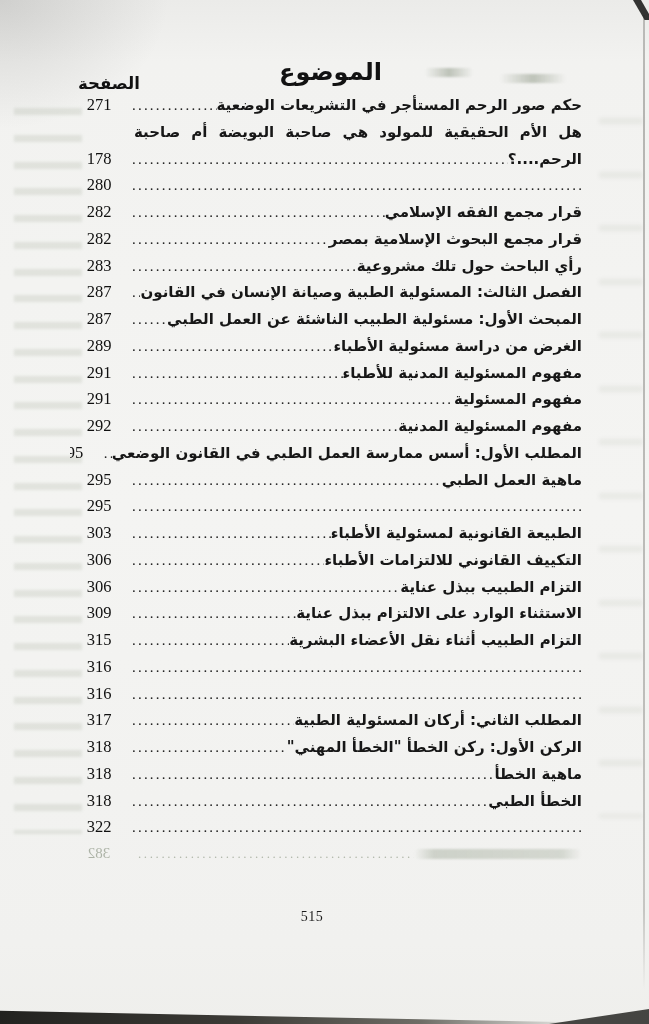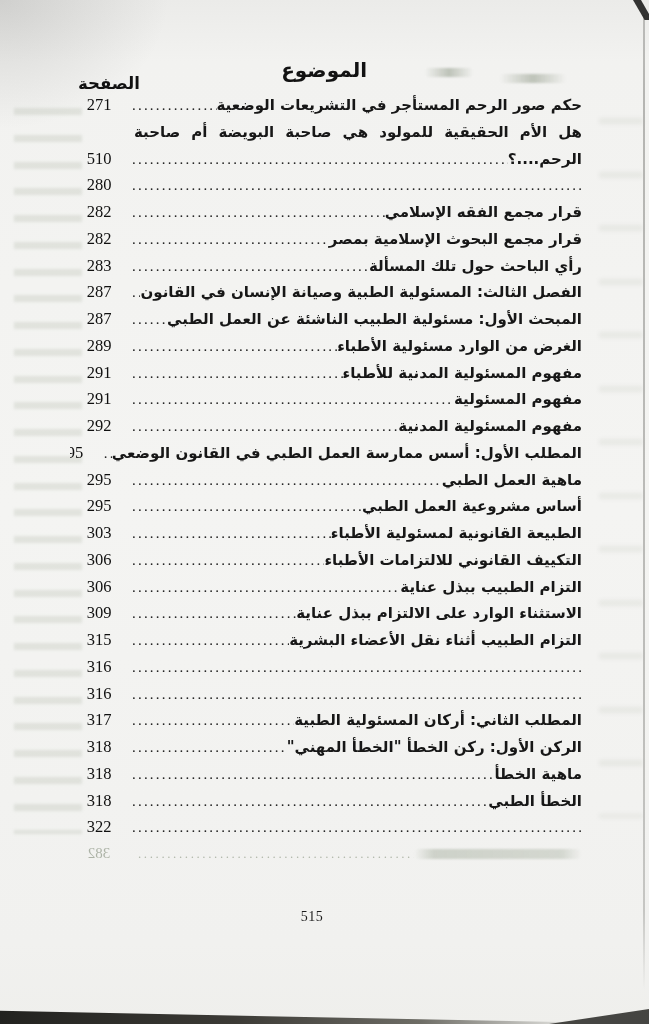--- a/index.html
+++ b/index.html
@@ -4,21 +4,21 @@
 <style>
   html,body { margin:0; padding:0; background:#d9d9d7; }
   .scan {
     position:relative; width:649px; height:1024px; overflow:hidden;
     background:linear-gradient(180deg,#ebebe9 0%,#f2f2f0 6%,#f4f4f2 50%,#f1f1ef 92%,#efefec 100%);
     font-family:"DejaVu Sans",sans-serif;
   }
   .corner-tl { position:absolute; top:0; left:0; width:170px; height:130px;
     background:radial-gradient(ellipse at 0 0, rgba(110,110,108,.22), transparent 70%); }
   
-  .subject { position:absolute; top:58px; right:282px; font-size:20px; font-weight:bold; color:#121212; }
+  .subject { position:absolute; top:58px; right:267px; font-size:24px; font-weight:bold; color:#121212; }
   .pageword { position:absolute; top:74px; left:78px; font-size:16.5px; font-weight:bold; color:#121212; }
   
   .toc { position:absolute; top:92px; left:70px; right:67px; direction:rtl; }
   .row { display:flex; align-items:baseline; height:26.75px; overflow:hidden; }
   .t { font-weight:bold; font-size:15px; color:#171717; white-space:nowrap; flex-shrink:0; line-height:26.75px;text-align:right; }
   .dots { flex:1; min-width:0; overflow:hidden; white-space:nowrap; direction:ltr; text-align:left;
     font-family:"Liberation Serif",serif; font-size:15px; letter-spacing:2.2px; color:#222;
     padding:0 8px 0 4px; }
   .num { font-family:"Liberation Serif",serif; font-size:16.5px; color:#101010; min-width:58px;
     text-align:center; flex-shrink:0; direction:ltr; line-height:26.75px; }
@@ -78,60 +78,60 @@
     </div>
 
     <div class="row full">
       <span class="t">هل الأم الحقيقية للمولود هي صاحبة البويضة أم صاحبة</span>
 
     </div>
 
     <div class="row">
       <span class="t">الرحم....؟</span>
       <span class="dots">................................................................................................................................................................</span>
-      <span class="num">510</span>
+      <span class="num">178</span>
     </div>
 
     <div class="row">
       <span class="dots">................................................................................................................................................................</span>
       <span class="num">280</span>
     </div>
 
     <div class="row">
       <span class="t">قرار مجمع الفقه الإسلامي</span>
       <span class="dots">................................................................................................................................................................</span>
       <span class="num">282</span>
     </div>
 
     <div class="row">
       <span class="t">قرار مجمع البحوث الإسلامية بمصر</span>
       <span class="dots">................................................................................................................................................................</span>
       <span class="num">282</span>
     </div>
 
     <div class="row">
-      <span class="t">رأي الباحث حول تلك المسألة</span>
+      <span class="t">رأي الباحث حول تلك مشروعية</span>
       <span class="dots">................................................................................................................................................................</span>
       <span class="num">283</span>
     </div>
 
     <div class="row">
       <span class="t">الفصل الثالث: المسئولية الطبية وصيانة الإنسان في القانون</span>
       <span class="dots">................................................................................................................................................................</span>
       <span class="num">287</span>
     </div>
 
     <div class="row">
       <span class="t">المبحث الأول: مسئولية الطبيب الناشئة عن العمل الطبي</span>
       <span class="dots">................................................................................................................................................................</span>
       <span class="num">287</span>
     </div>
 
     <div class="row">
-      <span class="t">الغرض من الوارد مسئولية الأطباء</span>
+      <span class="t">الغرض من دراسة مسئولية الأطباء</span>
       <span class="dots">................................................................................................................................................................</span>
       <span class="num">289</span>
     </div>
 
     <div class="row">
       <span class="t">مفهوم المسئولية المدنية للأطباء</span>
       <span class="dots">................................................................................................................................................................</span>
       <span class="num">291</span>
     </div>
 
@@ -153,21 +153,20 @@
       <span class="num">295</span>
     </div>
 
     <div class="row">
       <span class="t">ماهية العمل الطبي</span>
       <span class="dots">................................................................................................................................................................</span>
       <span class="num">295</span>
     </div>
 
     <div class="row">
-      <span class="t">أساس مشروعية العمل الطبي</span>
       <span class="dots">................................................................................................................................................................</span>
       <span class="num">295</span>
     </div>
 
     <div class="row">
       <span class="t">الطبيعة القانونية لمسئولية الأطباء</span>
       <span class="dots">................................................................................................................................................................</span>
       <span class="num">303</span>
     </div>
 

